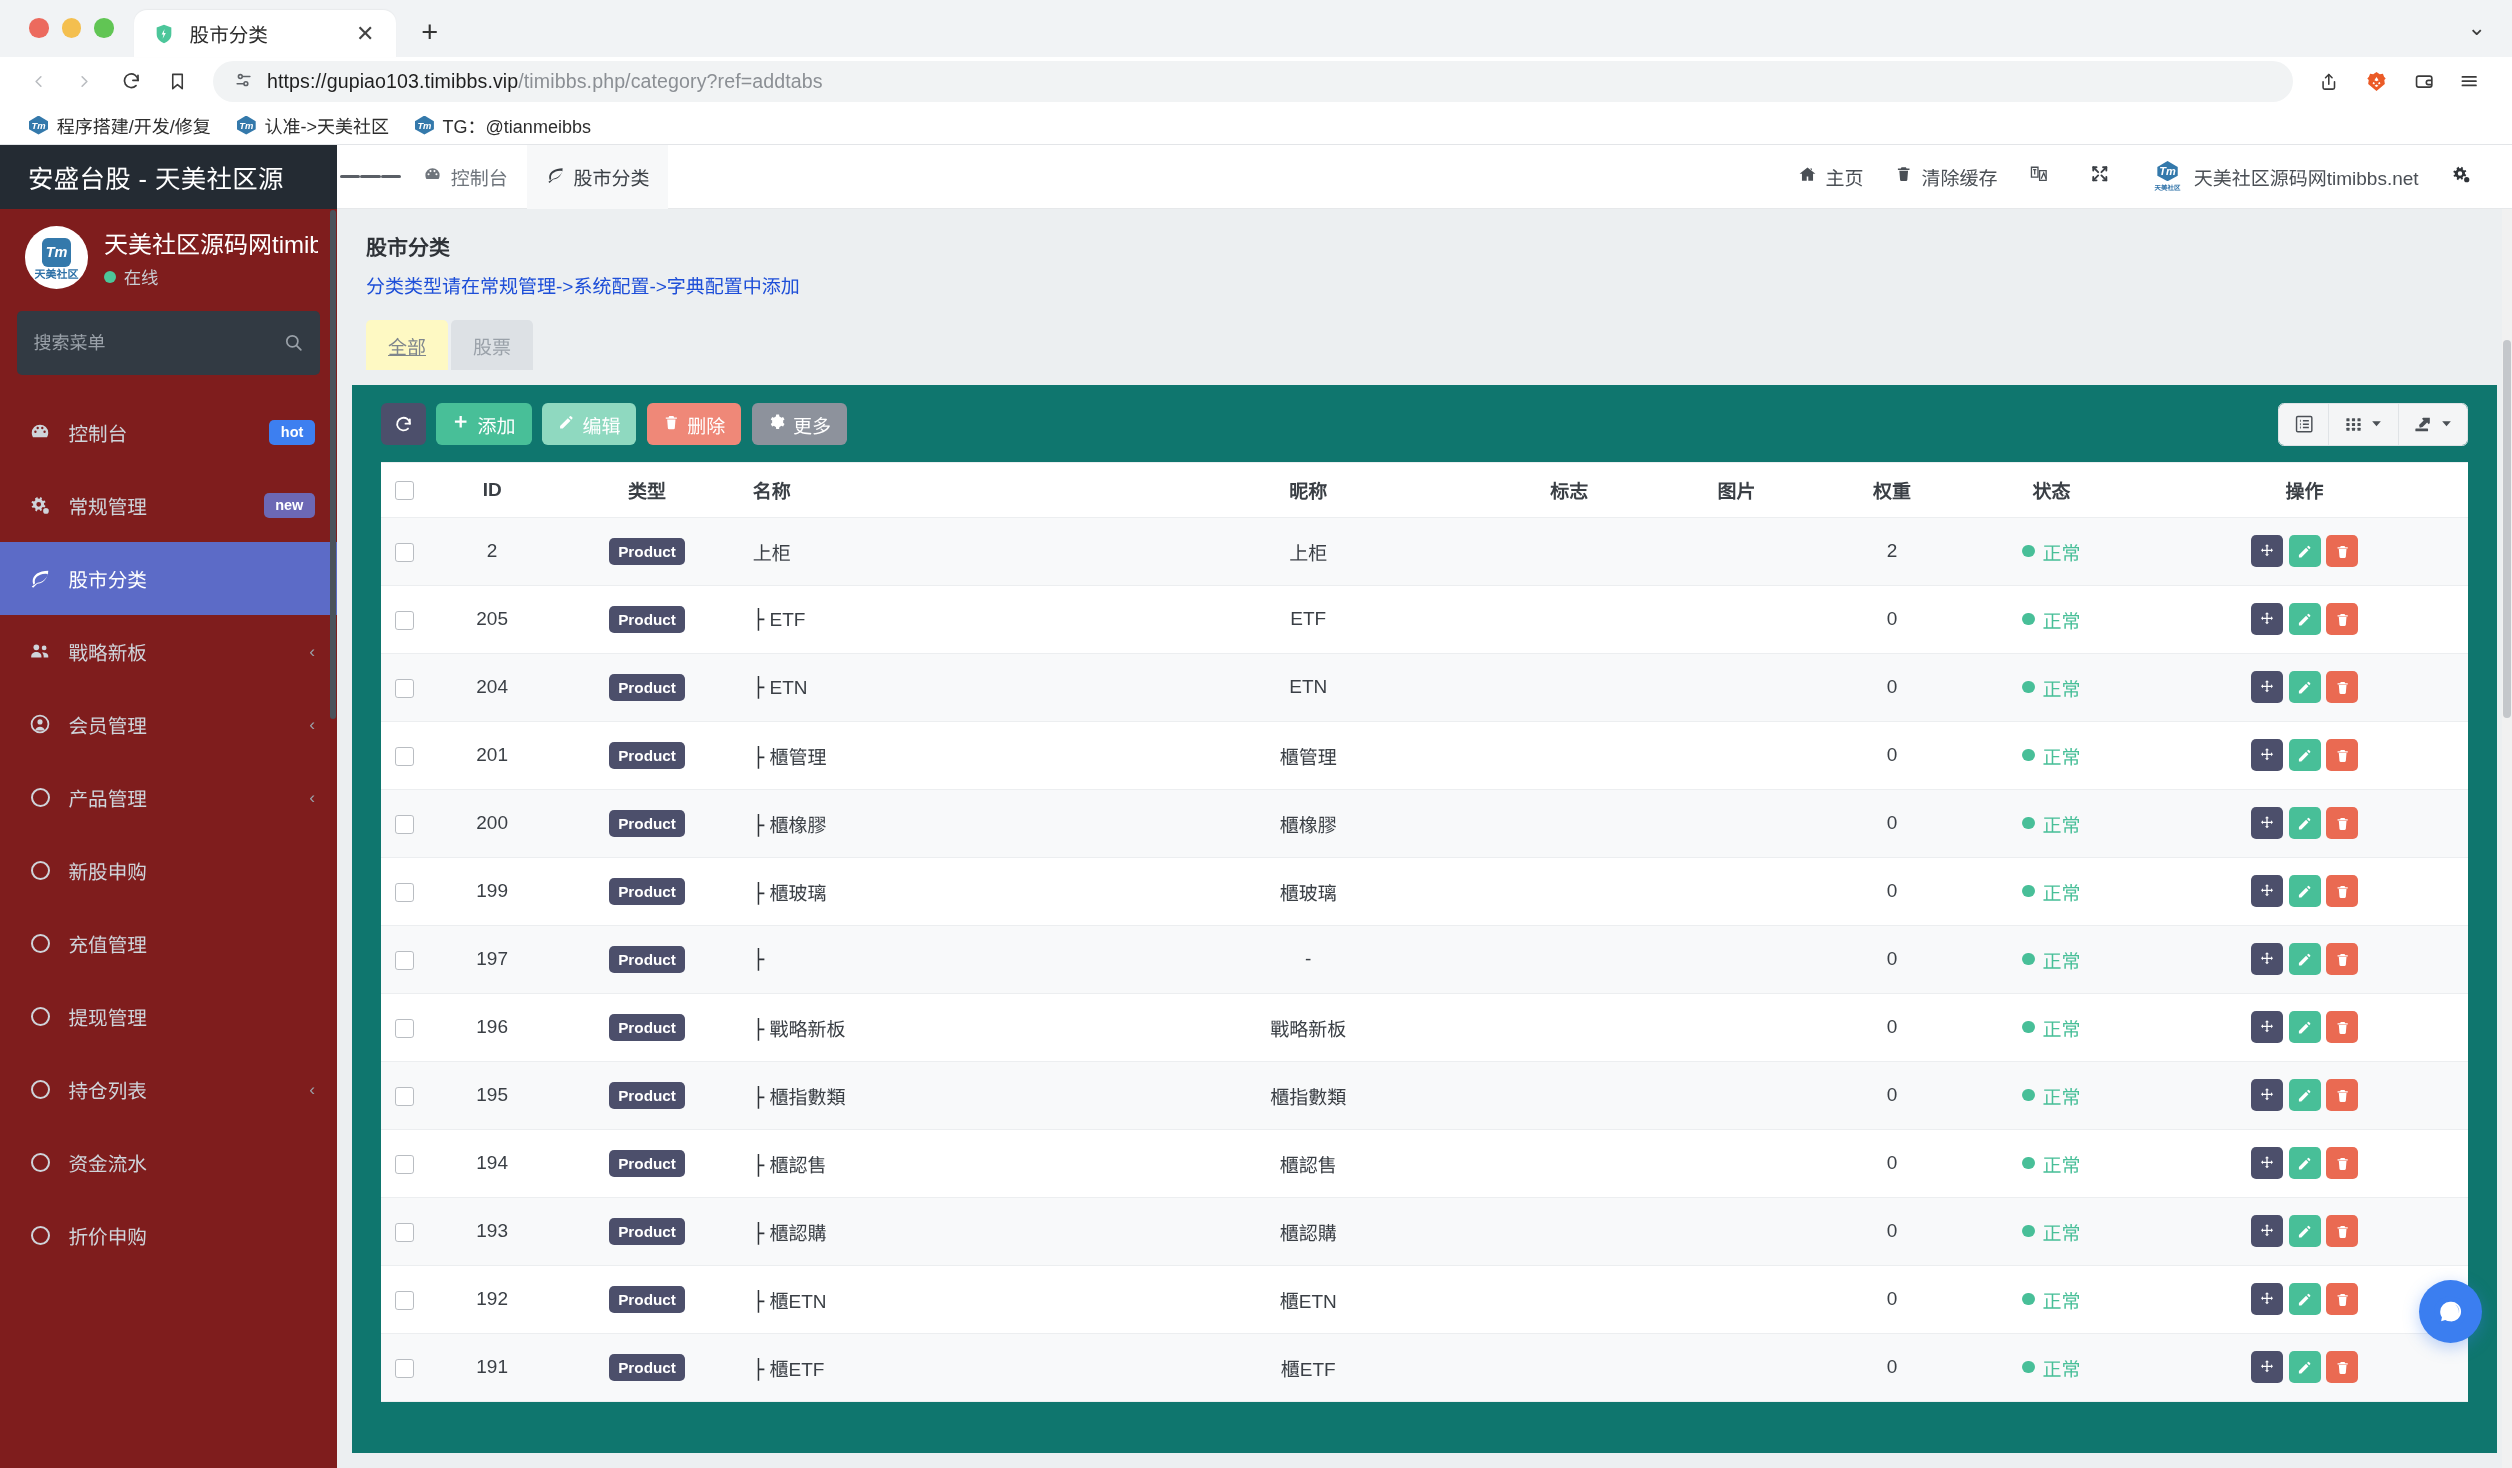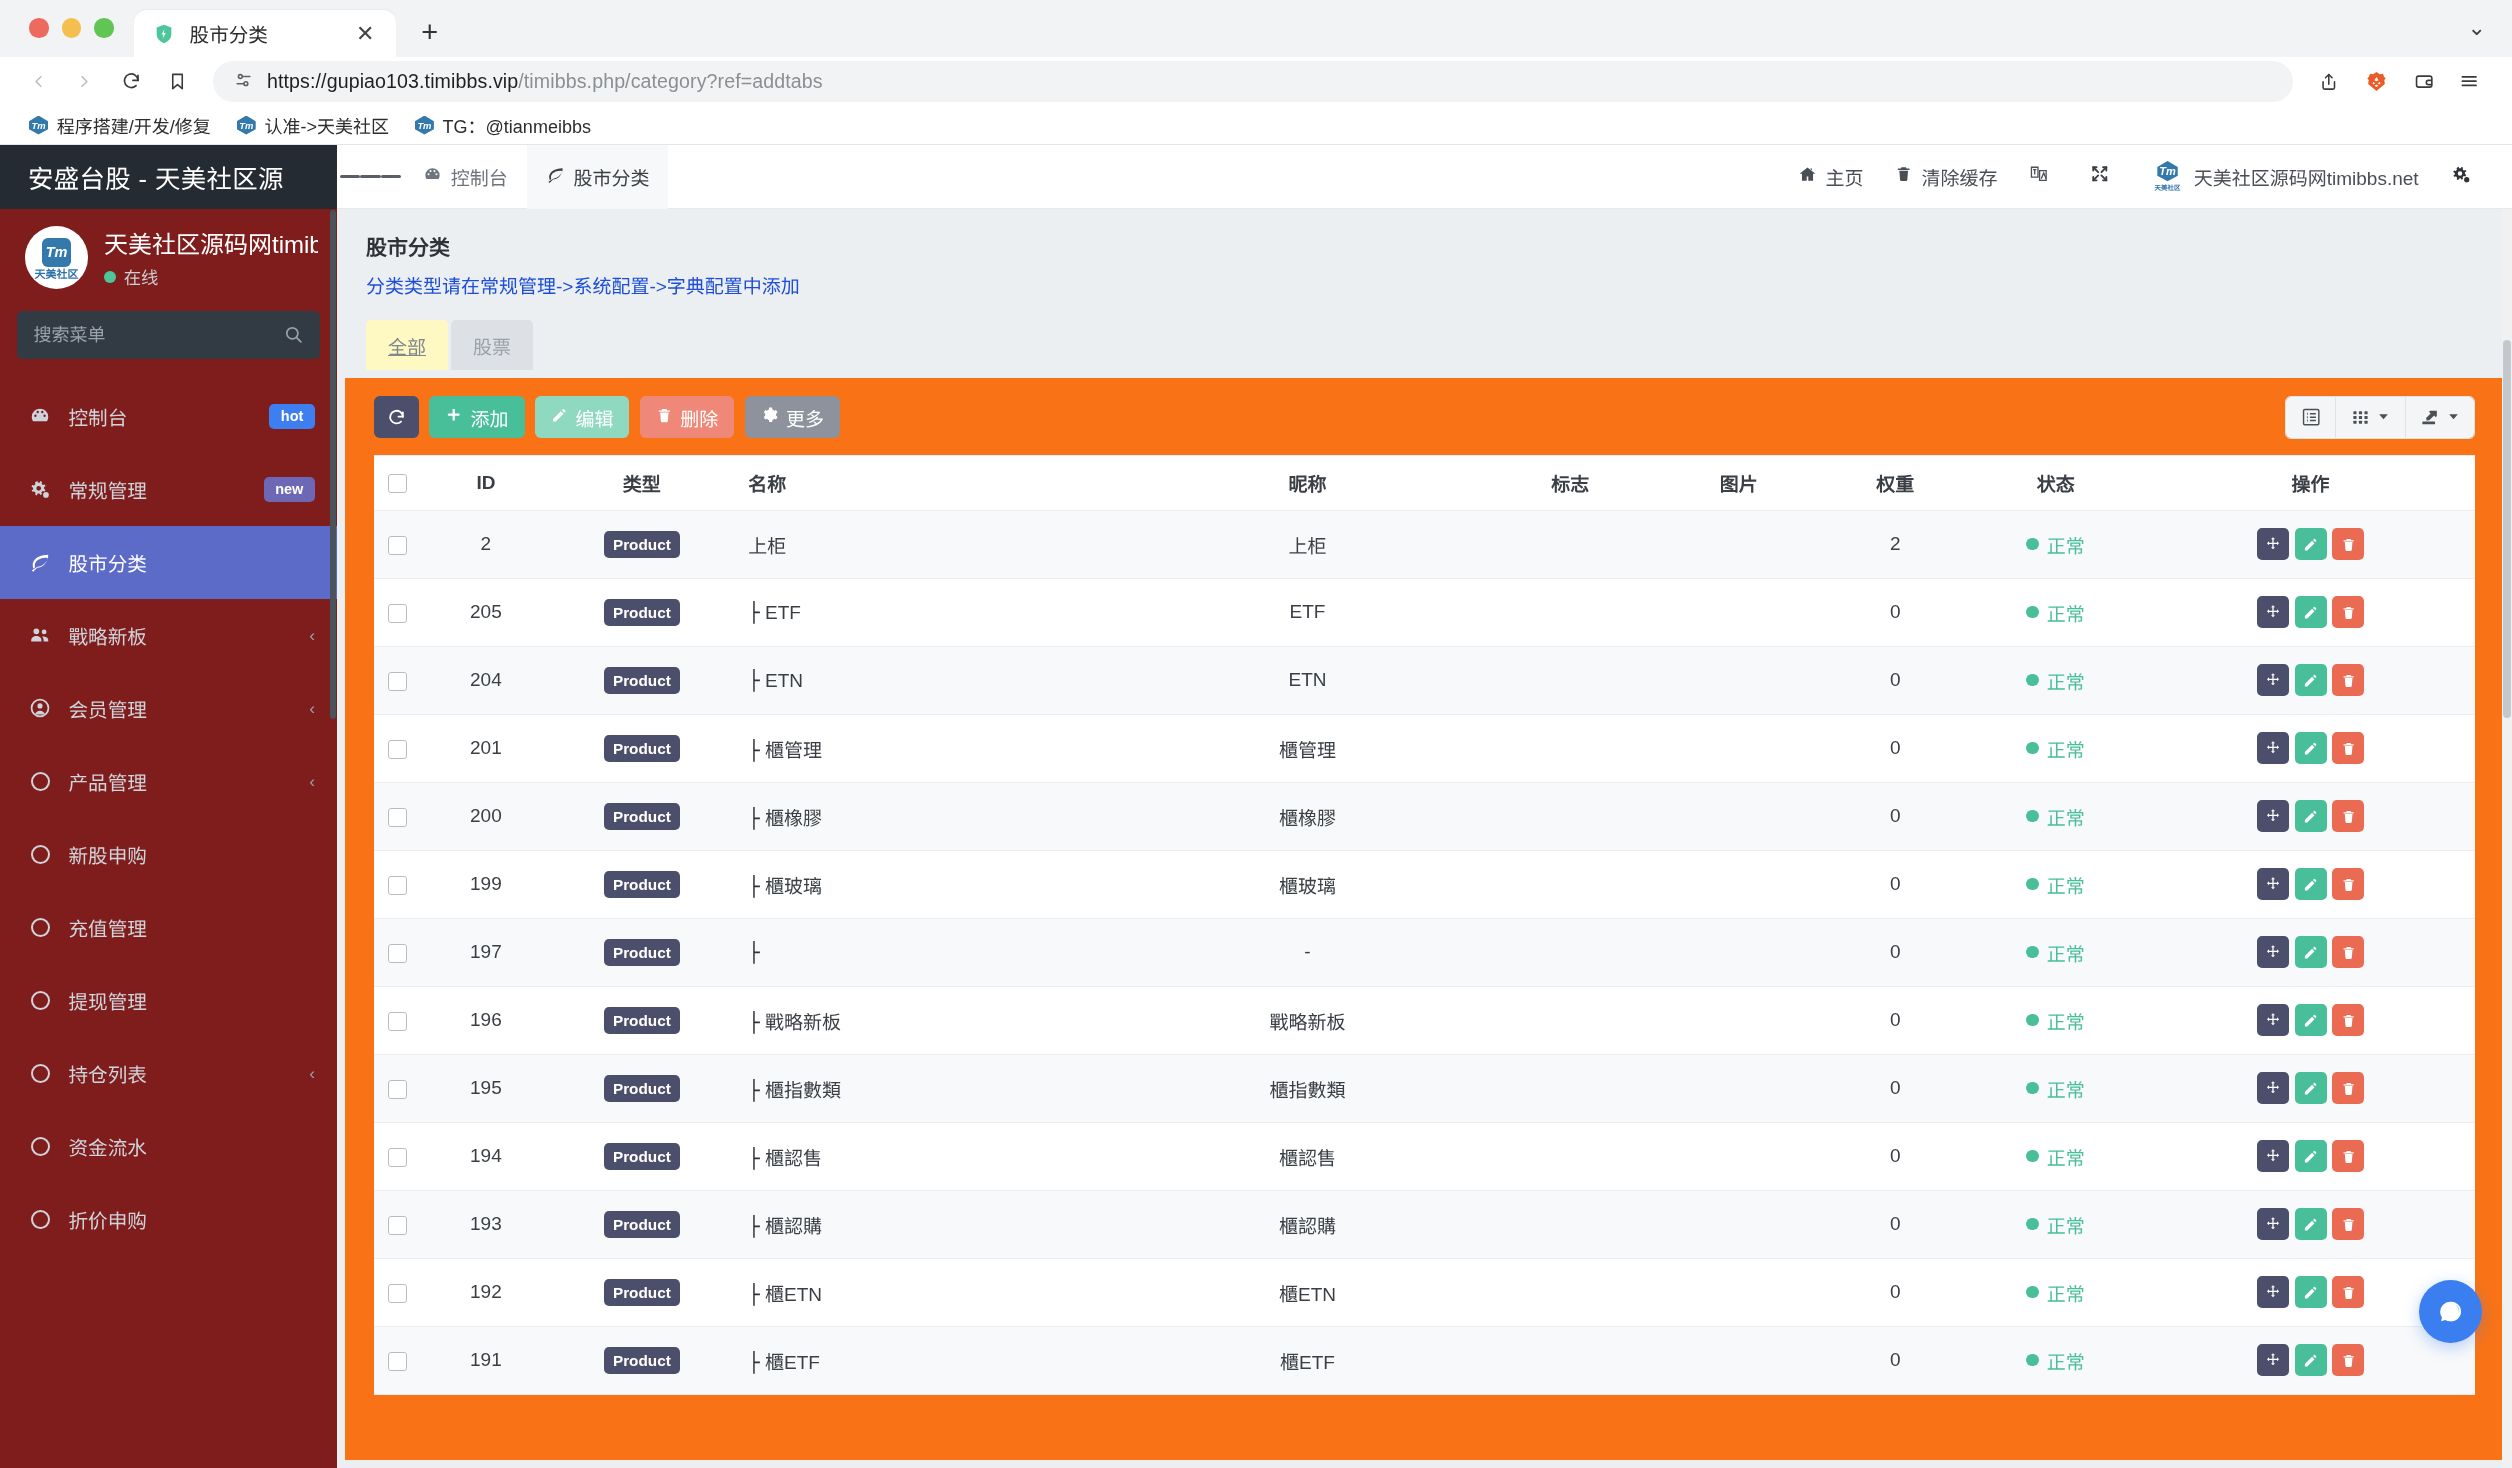--- a/index.html
+++ b/index.html
@@ -89,21 +89,21 @@
     width:29px;height:29px;background:#3479ab;border-radius:5.8px;display:flex;align-items:center;
     justify-content:center;color:#fff;font-size:14.5px;font-style:italic;font-weight:700;margin-top:4.4px;
   }
   .avatar .av-bot { font-size:11px;color:#2f72a8;font-weight:700;line-height:1.2;margin-top:0.7px; }
   .sb-user-meta { min-width:0; }
   .sb-user-name { font-size:24px; color:#fff; font-weight:400; white-space:nowrap; overflow:hidden; }
   .sb-user-status { font-size:17.4px; color:#c9ced4; display:flex; align-items:center; gap:7.3px; margin-top:4.4px; }
   .online-dot { width:12.4px;height:12.4px;border-radius:50%;background:#4cc69a;display:block; }
 
   .sb-search {
-    margin: 0 17.4px; height: 48px; background:#323a43; border-radius: 5.1px; display:flex;
+    margin: 0 17.4px; height: 64px; background:#323a43; border-radius: 5.1px; display:flex;
     align-items:center; padding: 8px 16px; gap: 7.3px;
   }
   .sb-search input {
     flex:1; background:transparent; border:none; outline:none; color:#c6cbd1; font-size:18px;
     font-family: inherit;
   }
   .sb-search input::placeholder { color:#9aa1a9; }
 
   .sb-menu { margin-top: 20.4px; flex:1; overflow:hidden; }
   .sb-item {
@@ -157,21 +157,21 @@
   .page-title { font-size: 21px; font-weight: 700; color:#2f3338; }
   .page-sub { font-size: 19px; color:#1d4ed8; margin-top: 10.2px; }
 
   .tabs-row { display:flex; margin: 22px 0 0 29px; gap: 2.9px; }
   .ctab {
     padding: 11.6px 22px; font-size:19px; border-radius: 5.1px 5.1px 0 0; cursor:pointer;
     background:#dde1e5; color:#9aa1a9;
   }
   .ctab.active { background:#fef9c3; color:#7f868d;text-decoration:underline; }
 
-  .card { background:#f97316; margin: 8px; flex:1; display:flex; flex-direction:column; min-height:0; }
+  .card { background:#0f766e; margin: 15px; flex:1; display:flex; flex-direction:column; min-height:0; }
 
   .toolbar { display:flex; align-items:center; padding: 17.4px 29px 16px 29px; gap: 10.2px; }
   .btn {
     height: 42px; border-radius: 5.8px; display:flex; align-items:center; gap: 8px;
     padding: 0 16px; font-size: 19px; color:#fff; cursor:pointer; border:none; white-space:nowrap;
     font-family: inherit;
   }
   .btn.refresh { background:#4c4f6b; width:45px; justify-content:center; padding:0; }
   .btn.add { background:#48bf98; }
   .btn.edit { background:#8fd9c0; }

